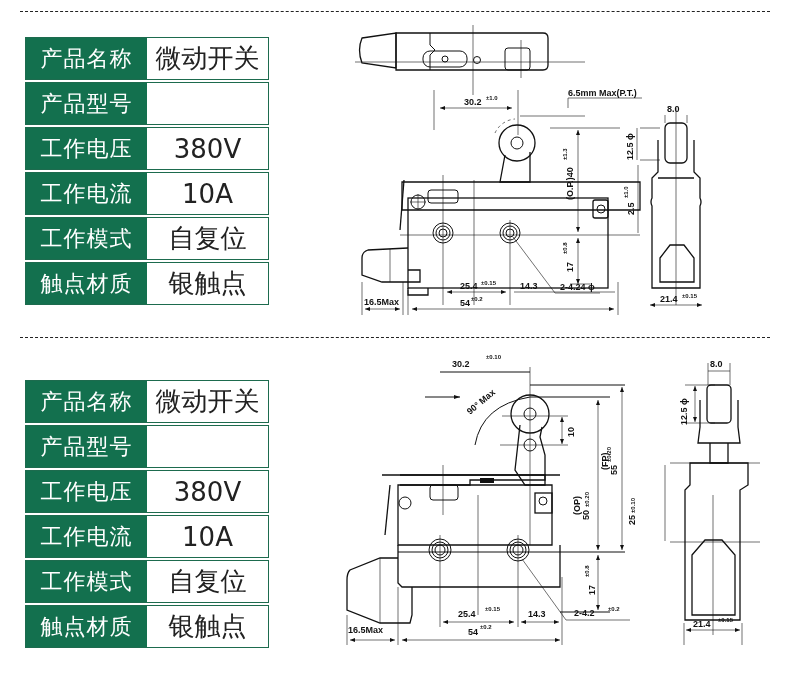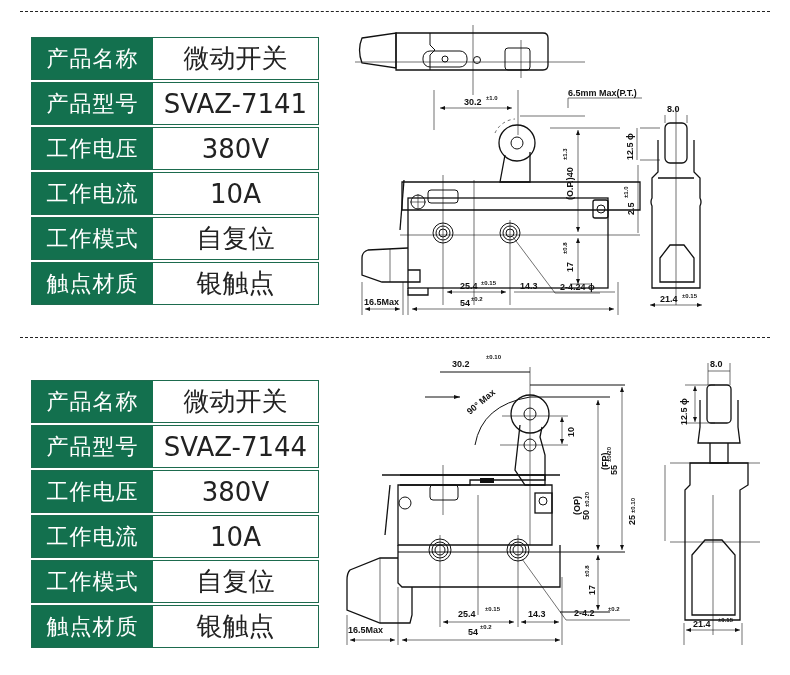--- a/index.html
+++ b/index.html
@@ -1,20 +1,20 @@
 <!DOCTYPE html>
 <html><head>
 <meta charset="utf-8">
 <style>
   html, body { margin: 0; padding: 0; background: #ffffff; }
   body { width: 790px; height: 675px; position: relative; overflow: hidden;
          font-family: "DejaVu Sans", "Liberation Sans", sans-serif; }
   .divider { position: absolute; left: 20px; width: 750px; height: 0;
              border-top: 1px dashed #222; }
-  .spec-table { position: absolute; left: 31px; width: 288px; border-collapse: separate;
+  .spec-table { position: absolute; left: 25px; width: 244px; border-collapse: separate;
                 border-spacing: 0; }
   .spec-row { display: flex; height: 43px; margin-bottom: 2px;
               border: 1px solid #1d6b4e; box-sizing: border-box; }
   .spec-label { width: 121px; background: #13704e; color: #fff;
                 display: flex; align-items: center; justify-content: center;
                 font-size: 22px; letter-spacing: 1px; }
   .spec-value { flex: 1; background: #fff; color: #222; display: flex;
                 align-items: center; justify-content: center; font-size: 26px; }
   .drawing { position: absolute; }
   .drawing svg { display: block; }
@@ -29,21 +29,20 @@
 
 <div class="divider" style="top:11px;"></div>
 
 <div class="spec-table" style="top:37px;">
   <div class="spec-row">
     <div class="spec-label">产品名称</div>
     <div class="spec-value">微动开关</div>
   </div>
   <div class="spec-row">
     <div class="spec-label">产品型号</div>
-    <div class="spec-value">SVAZ-7141</div>
   </div>
   <div class="spec-row">
     <div class="spec-label">工作电压</div>
     <div class="spec-value">380V</div>
   </div>
   <div class="spec-row">
     <div class="spec-label">工作电流</div>
     <div class="spec-value">10A</div>
   </div>
   <div class="spec-row">
@@ -172,21 +171,20 @@
 
 <div class="divider" style="top:337px;"></div>
 
 <div class="spec-table" style="top:380px;">
   <div class="spec-row">
     <div class="spec-label">产品名称</div>
     <div class="spec-value">微动开关</div>
   </div>
   <div class="spec-row">
     <div class="spec-label">产品型号</div>
-    <div class="spec-value">SVAZ-7144</div>
   </div>
   <div class="spec-row">
     <div class="spec-label">工作电压</div>
     <div class="spec-value">380V</div>
   </div>
   <div class="spec-row">
     <div class="spec-label">工作电流</div>
     <div class="spec-value">10A</div>
   </div>
   <div class="spec-row">

